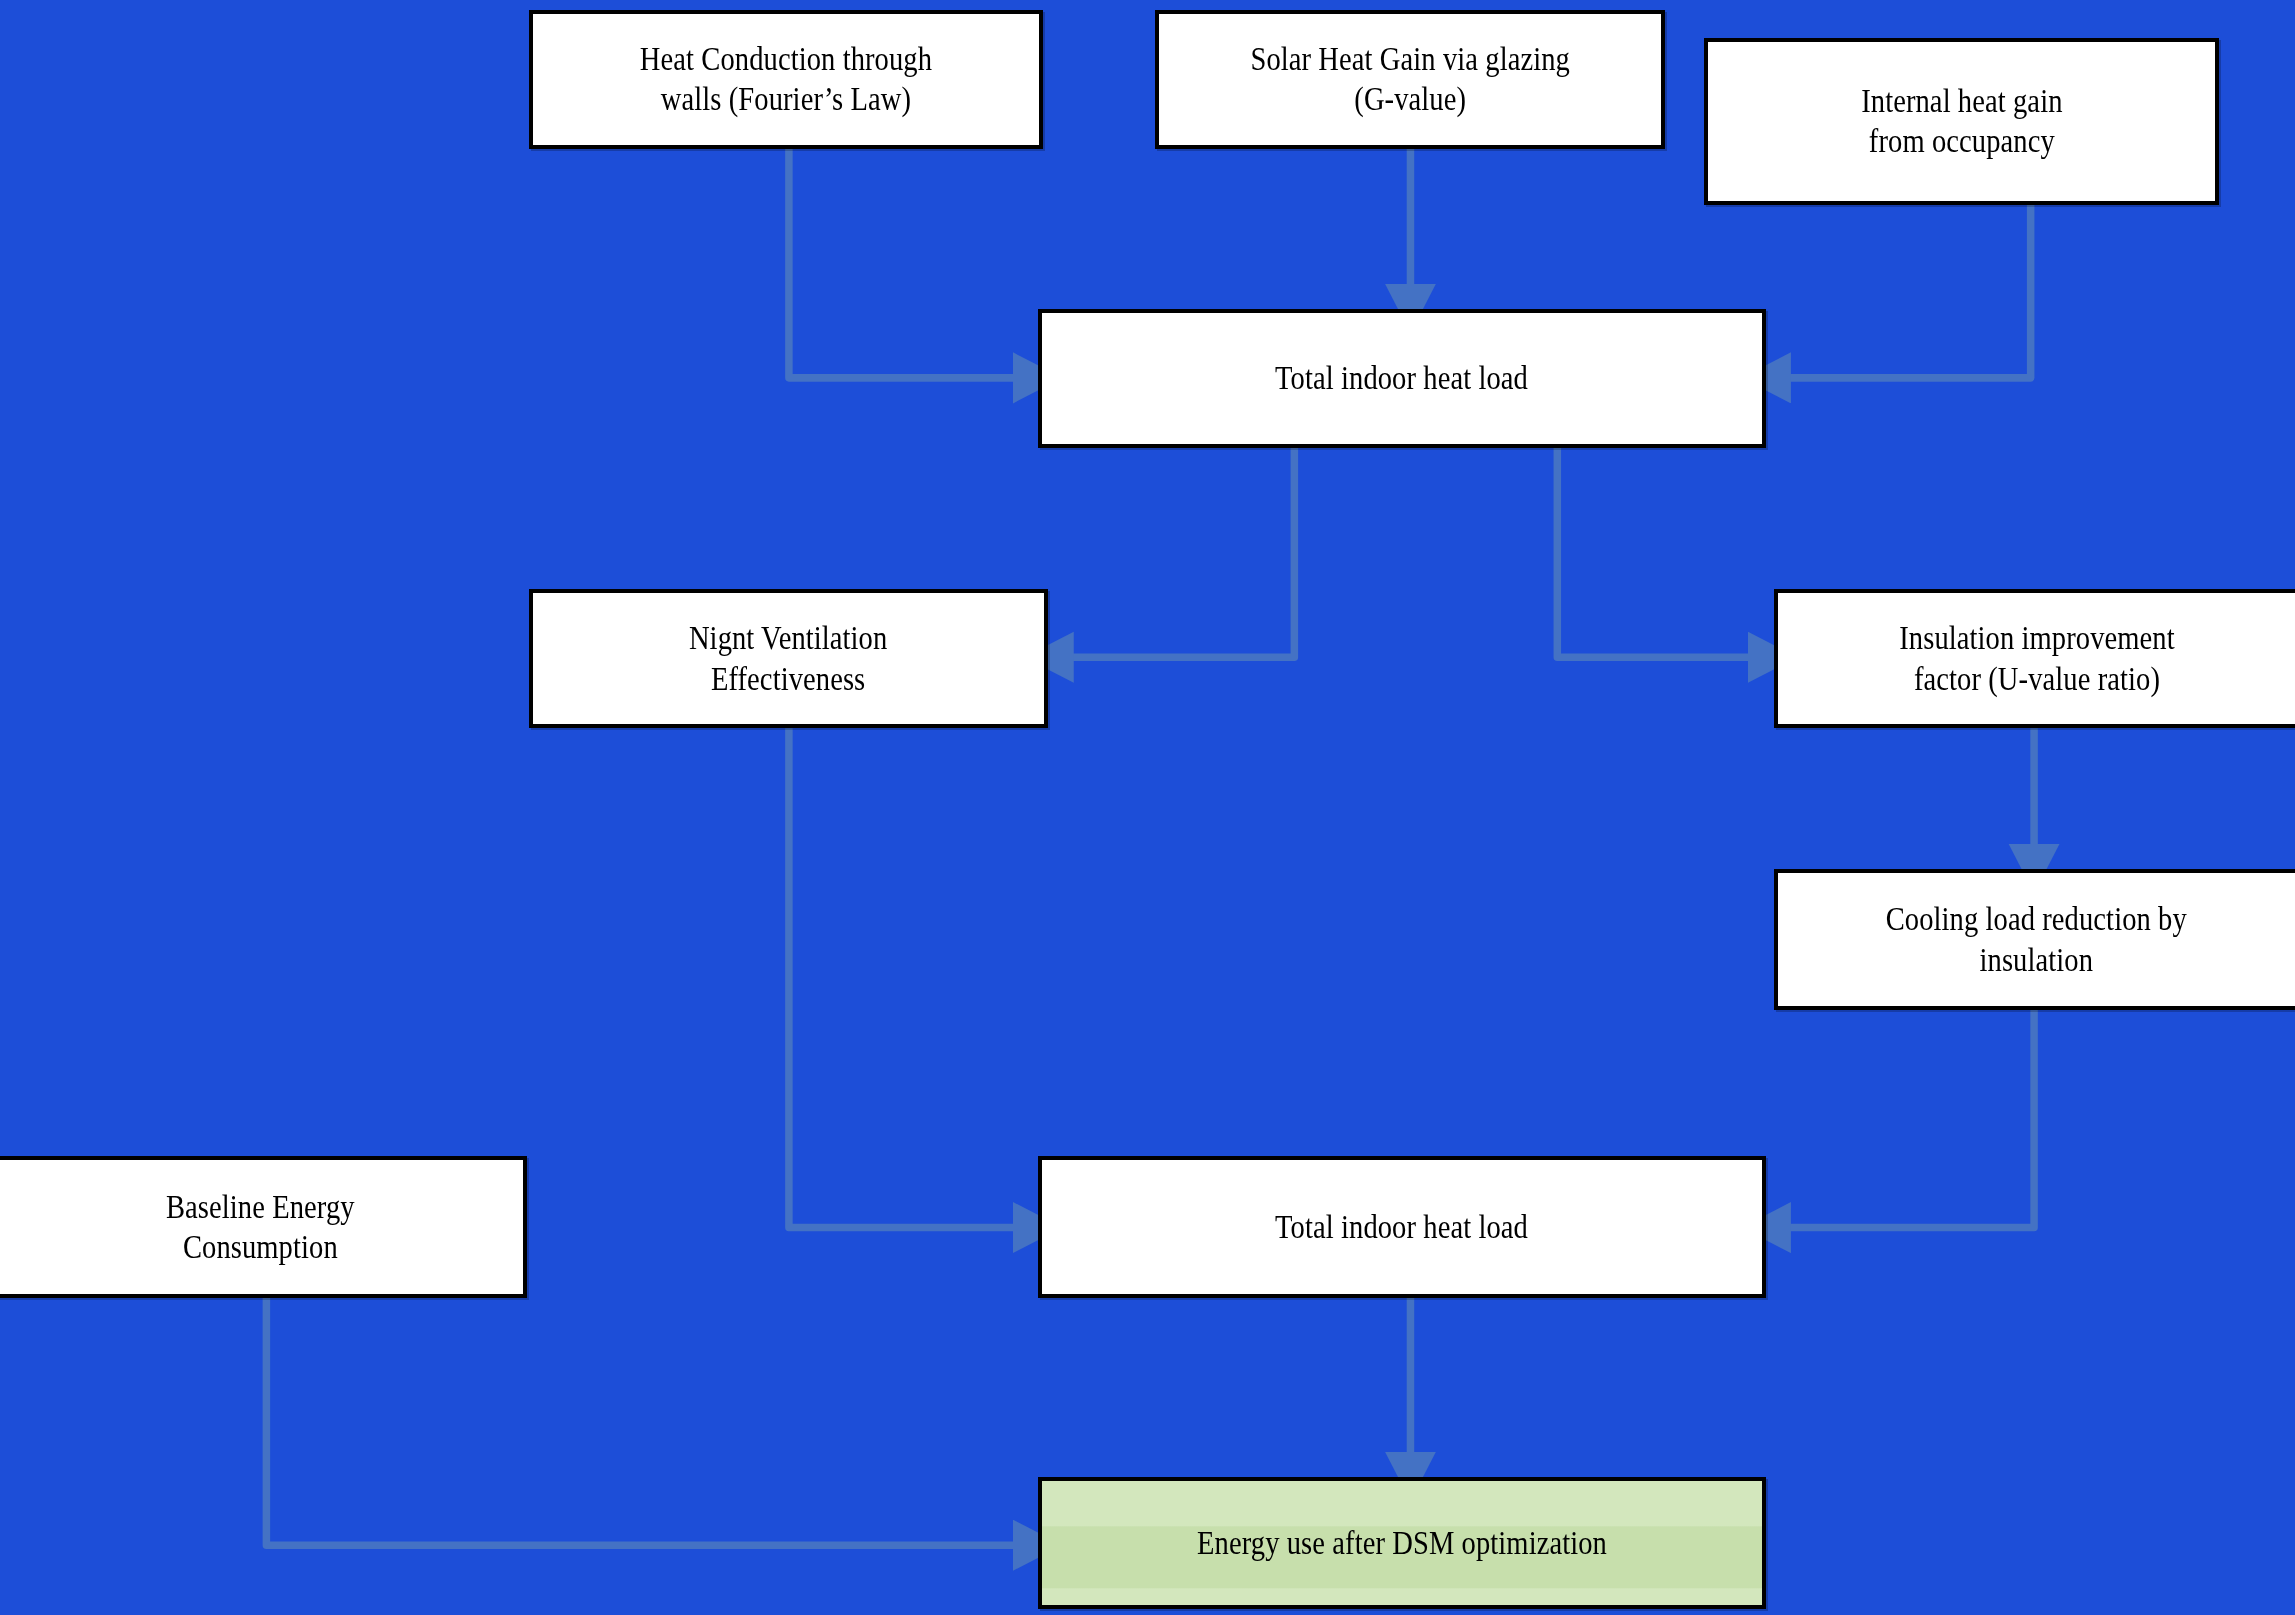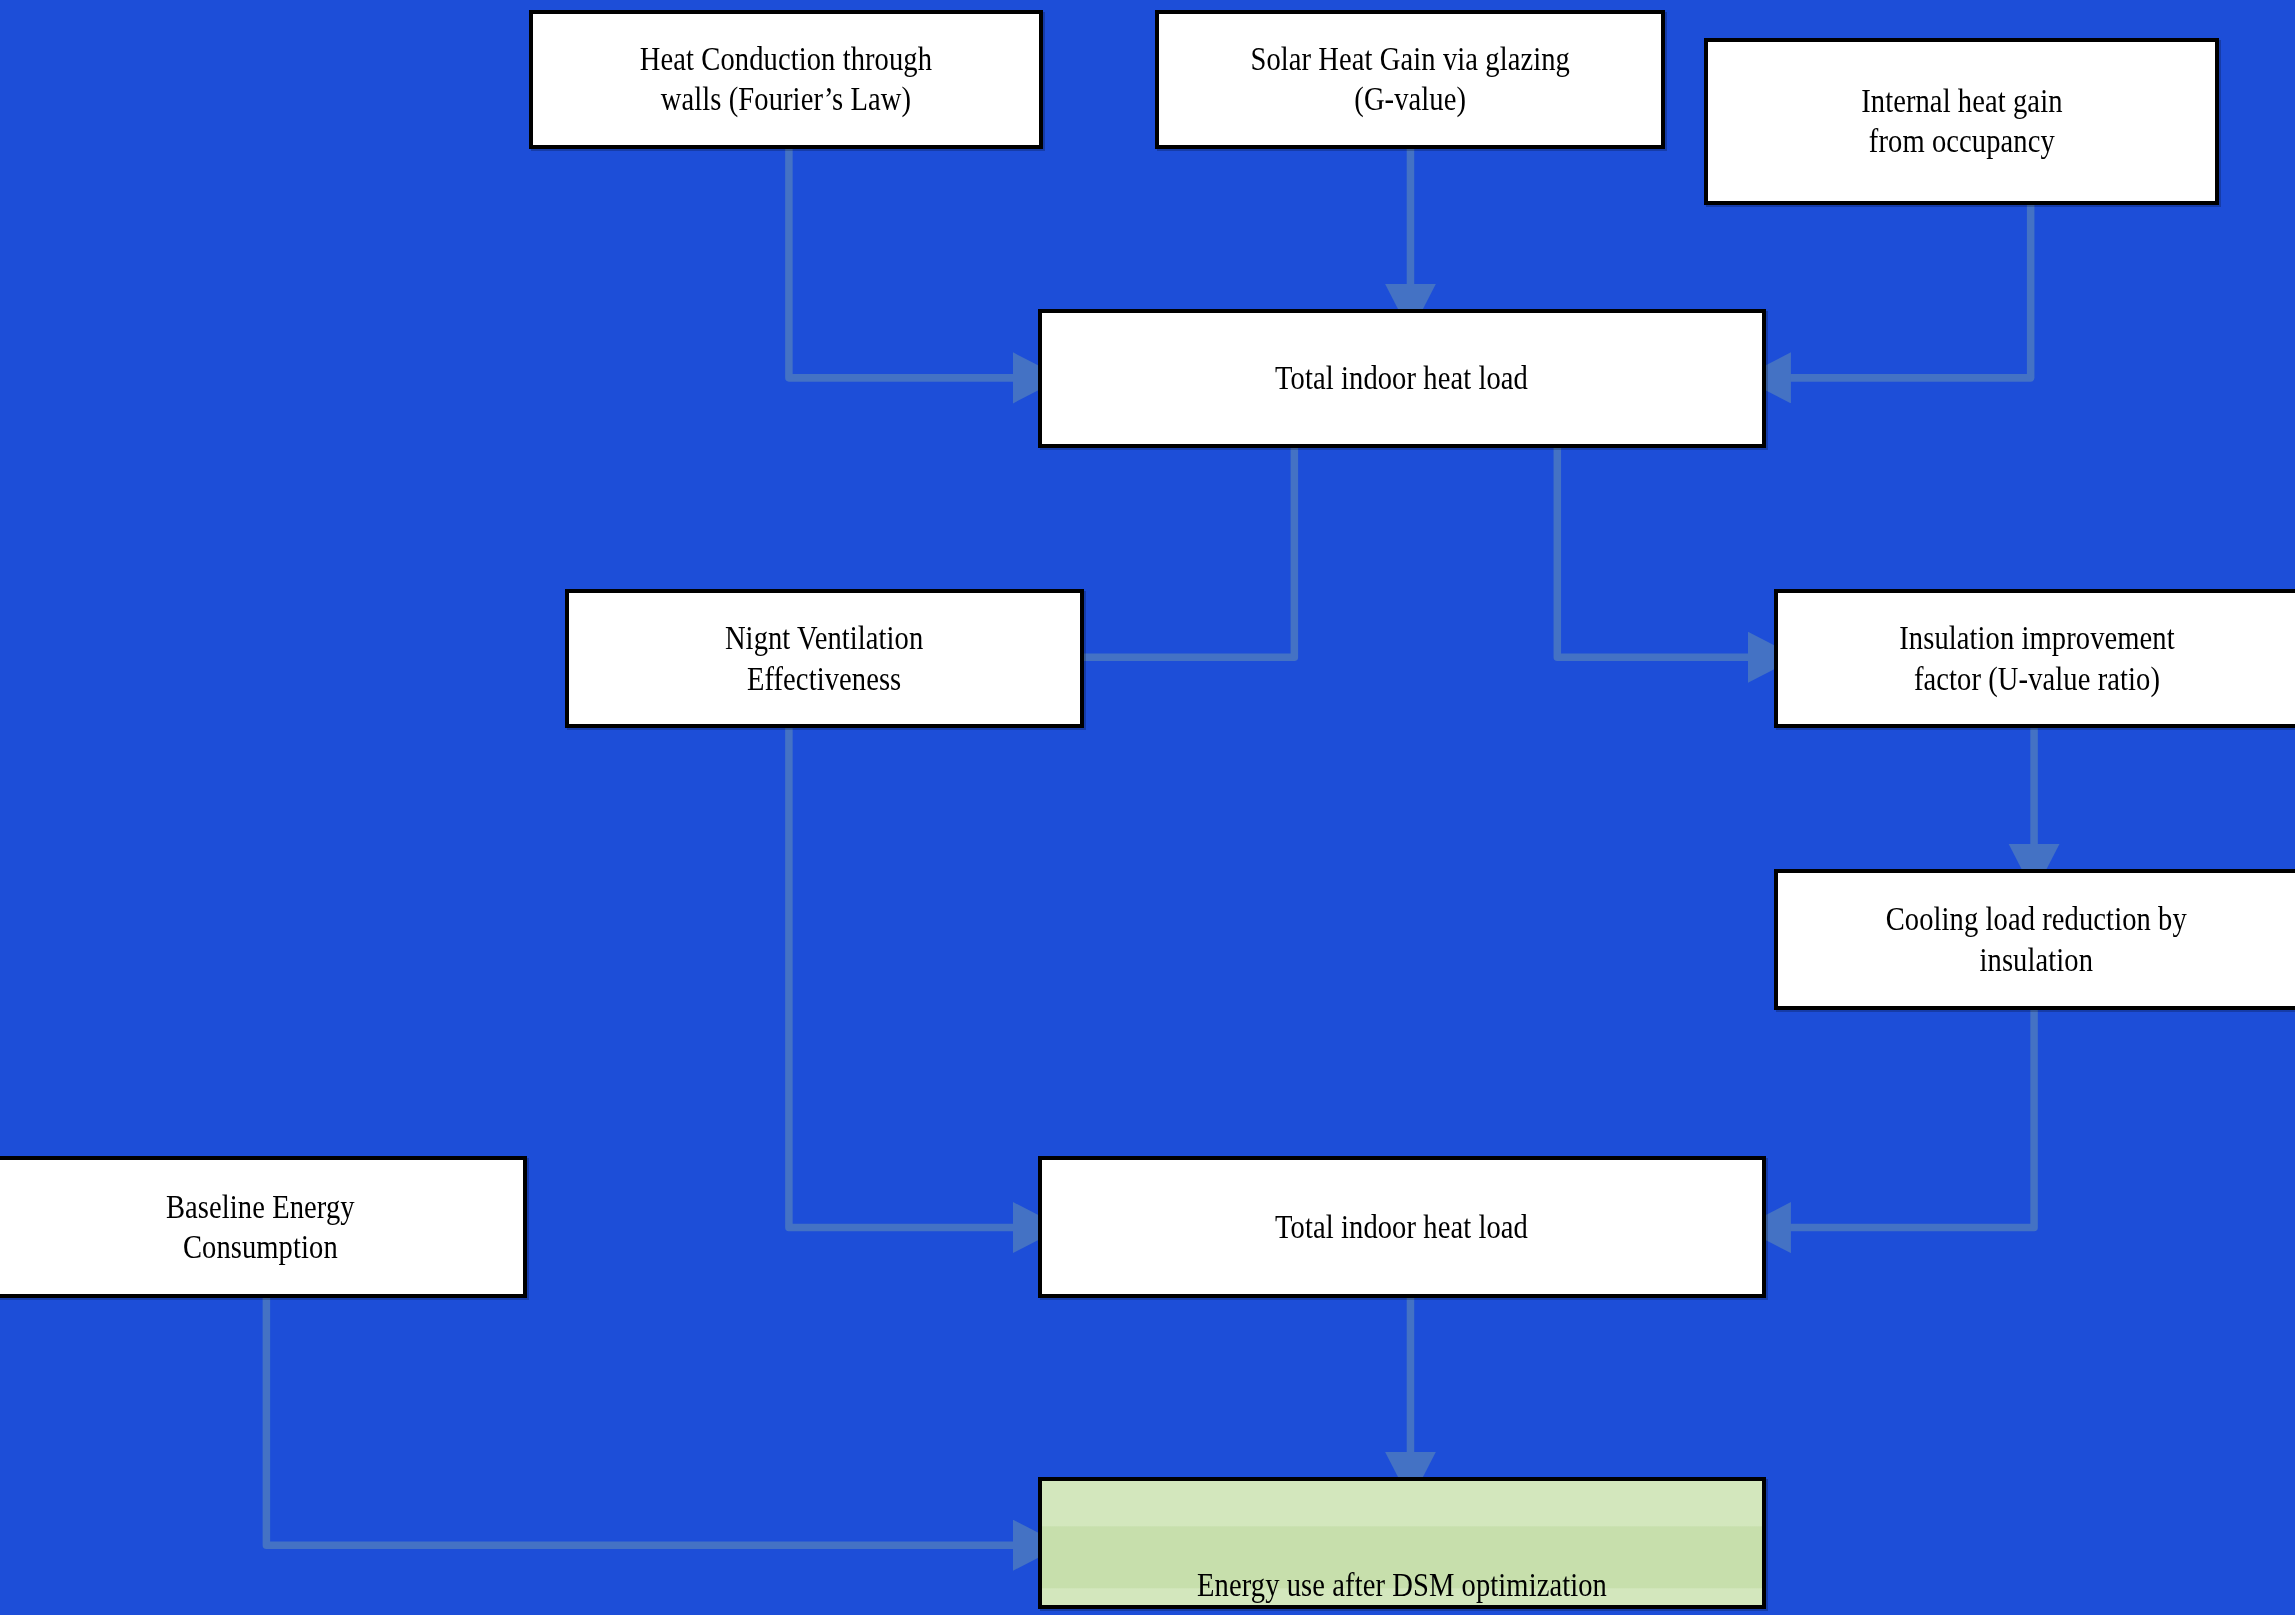--- a/index.html
+++ b/index.html
@@ -117,21 +117,21 @@
 
   <div class="node shadowed" style="left:1704px; top:9.6px; width:515px; height:167px;margin-top:28px;">
     <span class="label">Internal heat gain
 from occupancy</span>
   </div>
 
   <div class="node shadowed" style="left:1038px; top:309px; width:728px; height:139px;">
     <span class="label">Total indoor heat load</span>
   </div>
 
-  <div class="node shadowed" style="left:529px; top:589px; width:519px; height:139px;margin-left:36px;">
+  <div class="node shadowed" style="left:529px; top:589px; width:519px; height:139px;">
     <span class="label">Nignt Ventilation
 Effectiveness</span>
   </div>
 
   <div class="node shadowed" style="left:1774px; top:589px; width:525px; height:139px;">
     <span class="label">Insulation improvement
 factor (U-value ratio)</span>
   </div>
 
   <div class="node shadowed" style="left:1774px; top:869px; width:525px; height:141px;">
@@ -141,18 +141,18 @@
 
   <div class="node shadowed" style="left:-5.5px; top:1156px; width:532px; height:142px;">
     <span class="label">Baseline Energy
 Consumption</span>
   </div>
 
   <div class="node shadowed" style="left:1038px; top:1156px; width:728px; height:142px;">
     <span class="label">Total indoor heat load</span>
   </div>
 
-  <div class="node highlight shadowed" style="left:1038px; top:1477px; width:728px; height:132px;align-items:flex-end;">
+  <div class="node highlight shadowed" style="left:1038px; top:1477px; width:728px; height:132px;">
     <span class="label">Energy use after DSM optimization</span>
   </div>
 
 </div>
 
 
 </body></html>

